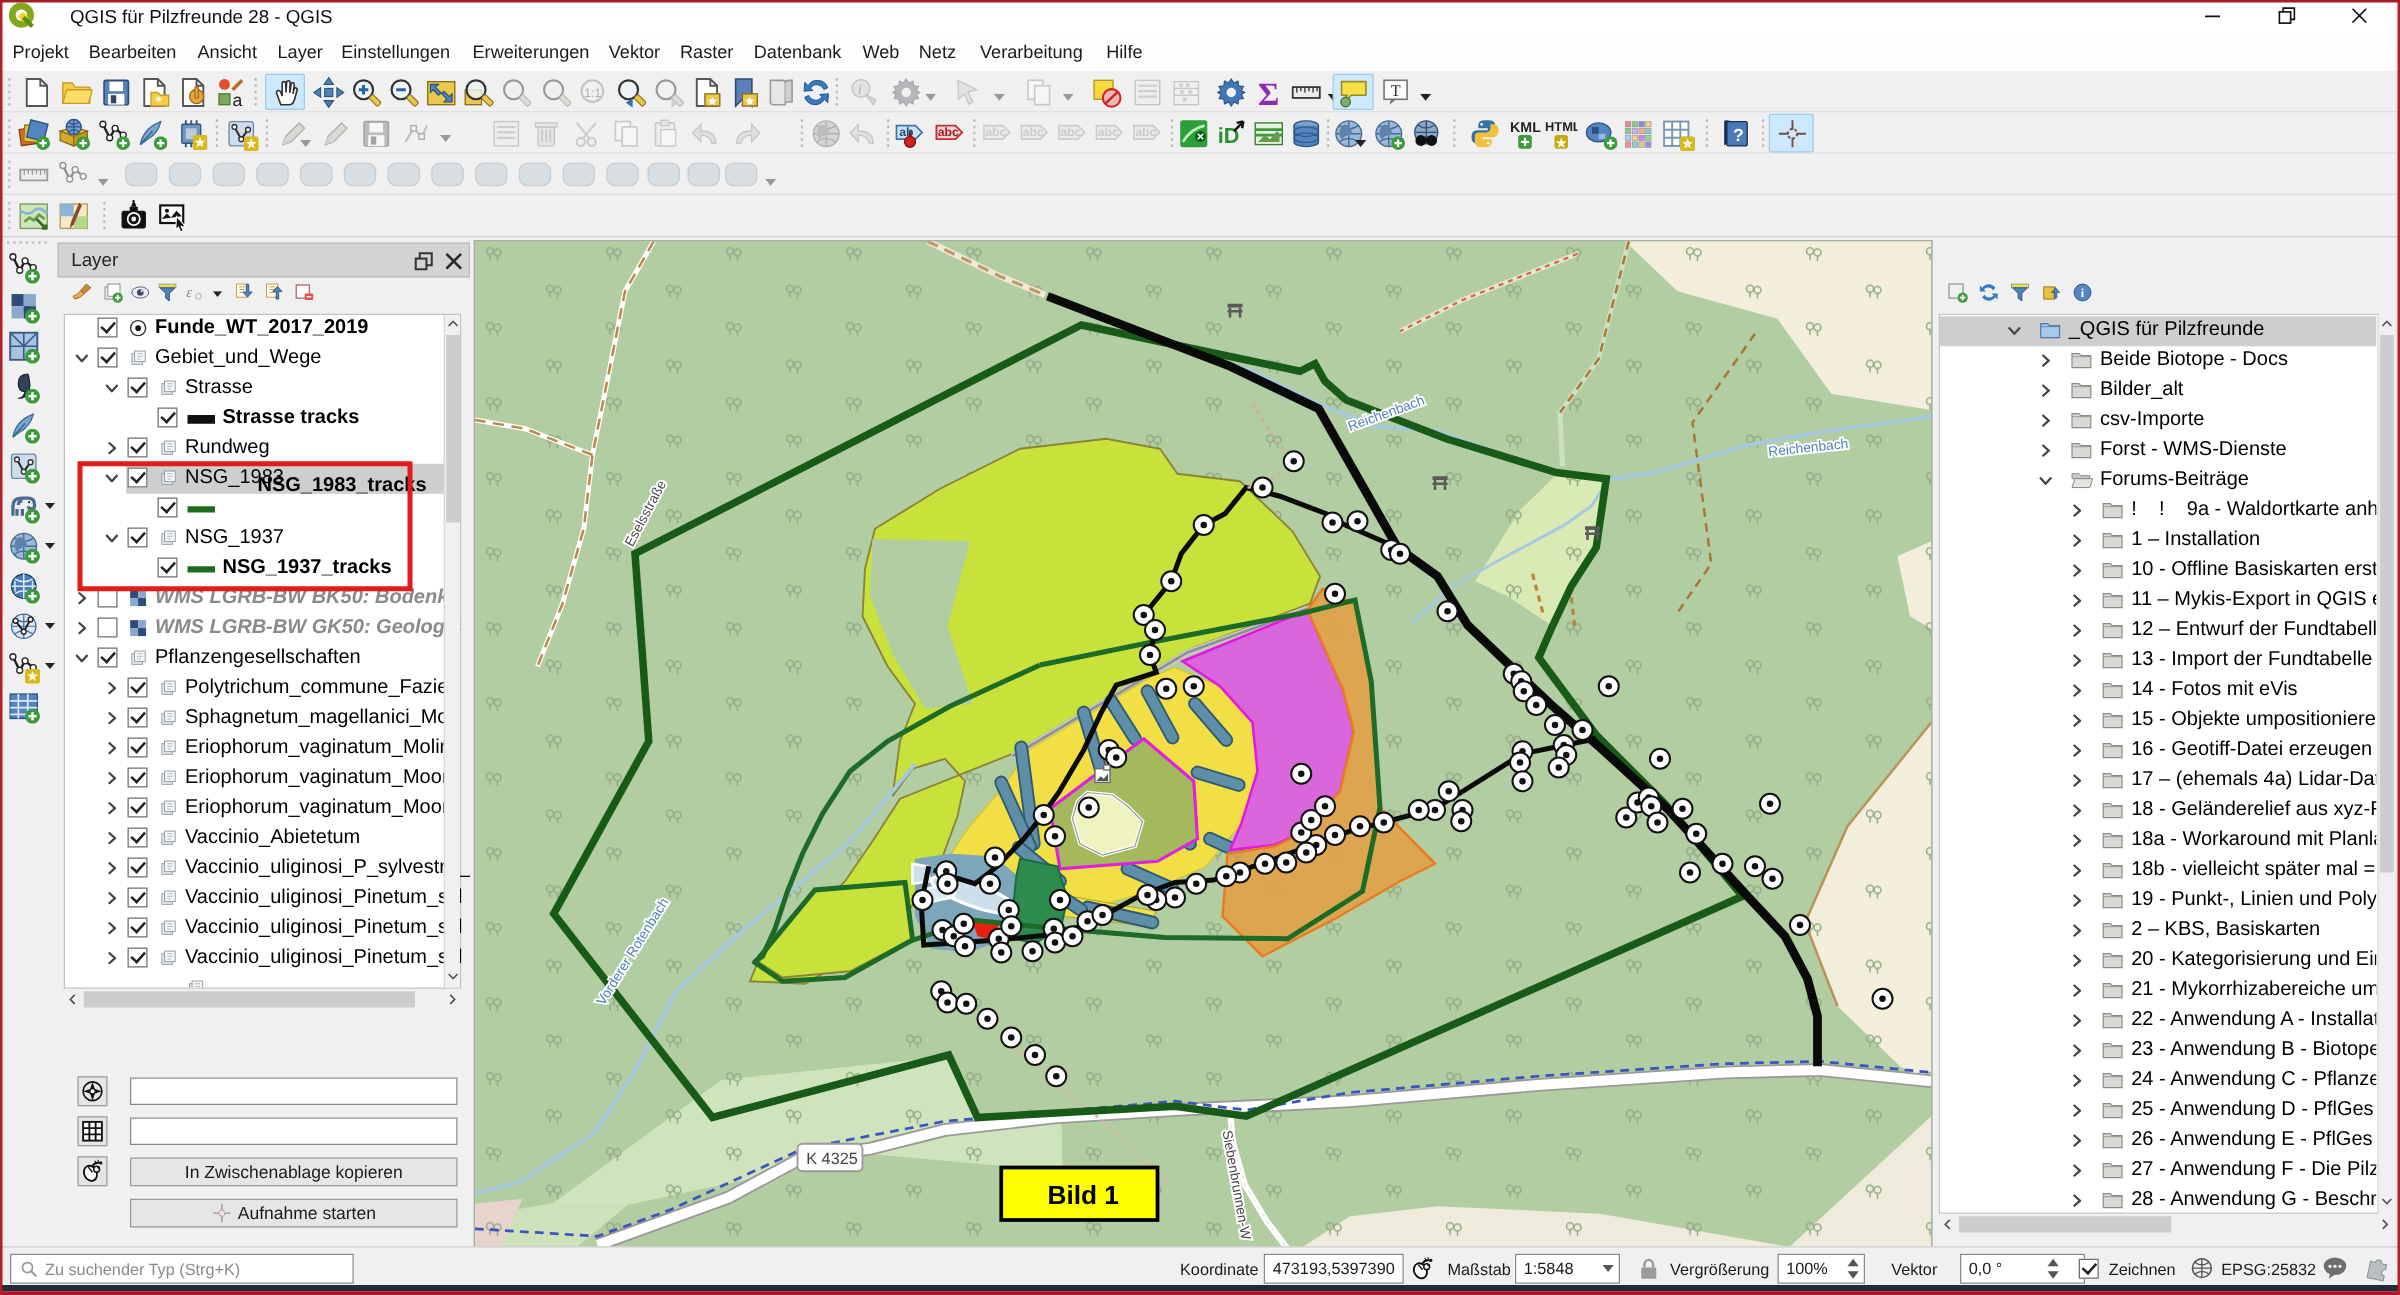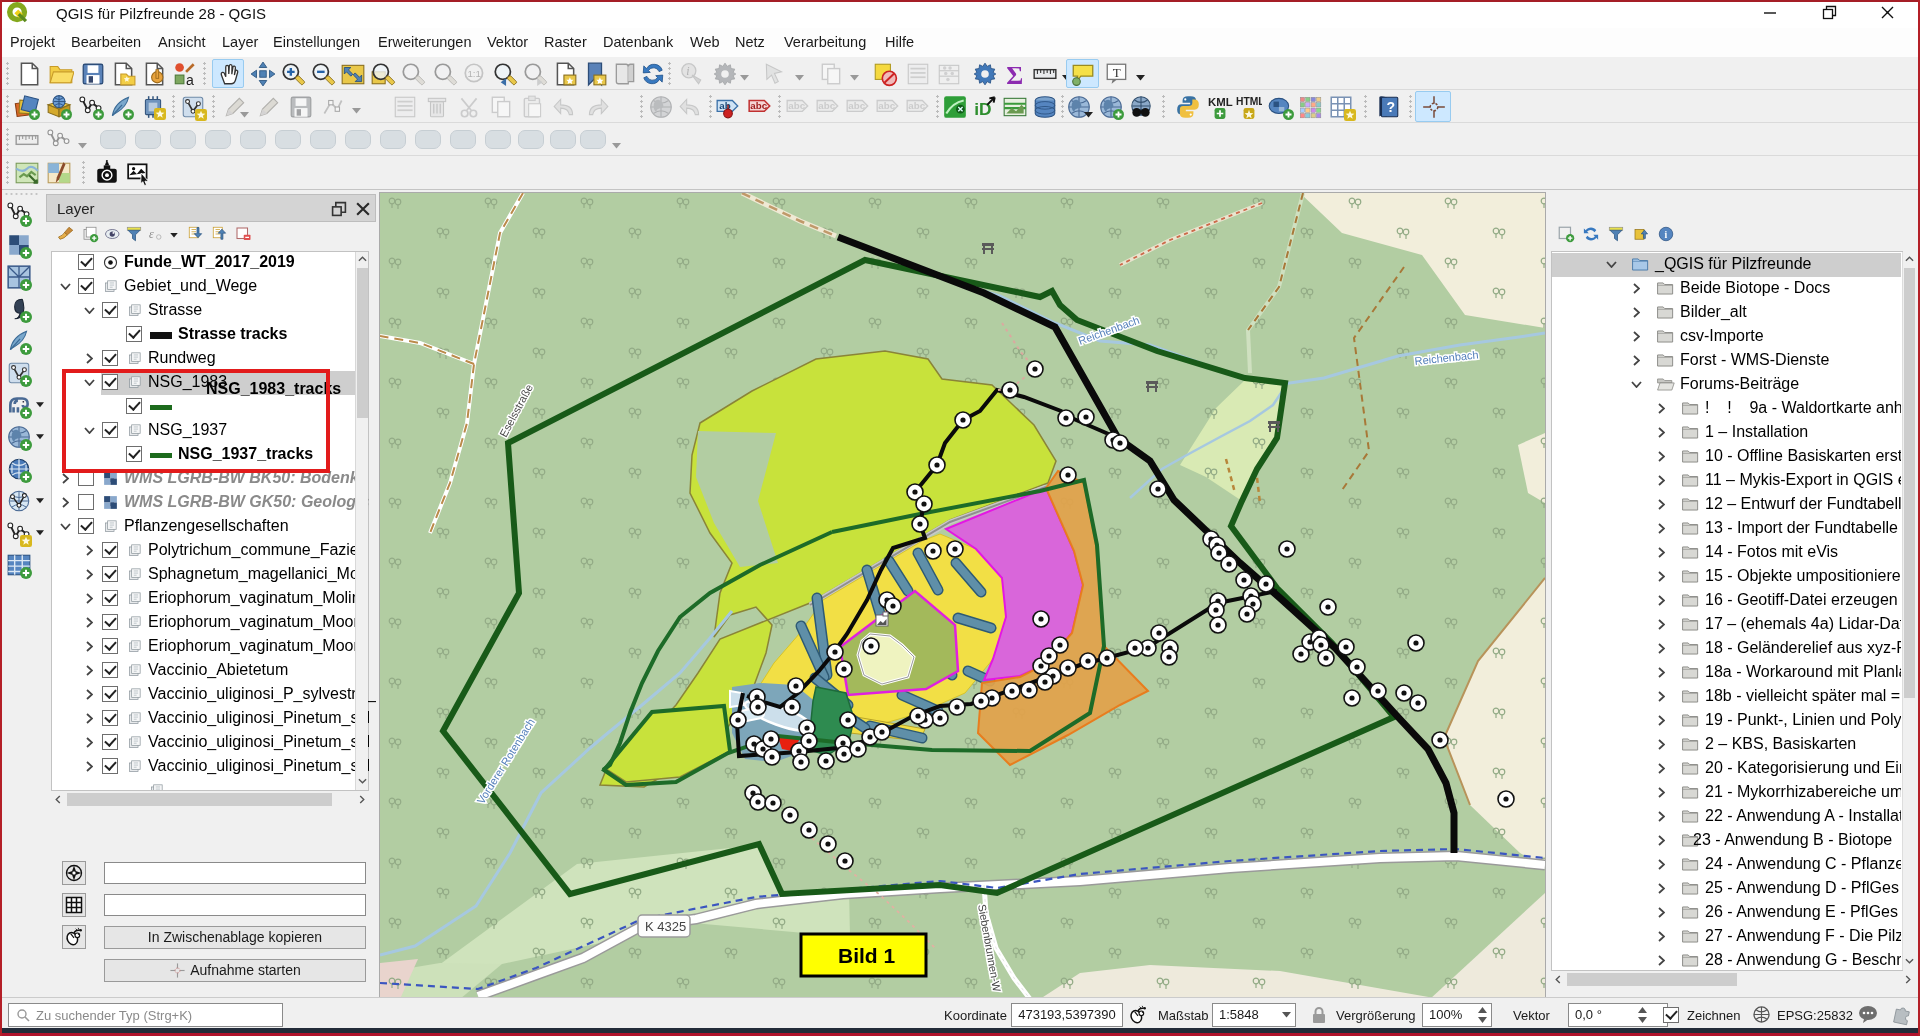--- a/index.html
+++ b/index.html
@@ -1948,21 +1948,21 @@
           <div style="position:absolute;left:132px;top:613px;width:19px;height:19px"><svg width="19" height="19" viewBox="0 0 24 24">
               <use href="#foldertree"></use>
             </svg></div>
           <div class="lbl" style="left:156px;top:613px">22 - Anwendung A - Installati</div>
           <svg style="position:absolute;left:109px;top:641px" width="7" height="11" viewBox="0 0 7 11">
             <path d="M1 1 L6 5.5 L1 10" fill="none" stroke="#444" stroke-width="1.8"></path>
           </svg>
           <div style="position:absolute;left:132px;top:637px;width:19px;height:19px"><svg width="19" height="19" viewBox="0 0 24 24">
               <use href="#foldertree"></use>
             </svg></div>
-          <div class="lbl" style="left:144px;top:637px">23 - Anwendung B - Biotope</div>
+          <div class="lbl" style="left:156px;top:637px">23 - Anwendung B - Biotope</div>
           <svg style="position:absolute;left:109px;top:665px" width="7" height="11" viewBox="0 0 7 11">
             <path d="M1 1 L6 5.5 L1 10" fill="none" stroke="#444" stroke-width="1.8"></path>
           </svg>
           <div style="position:absolute;left:132px;top:661px;width:19px;height:19px"><svg width="19" height="19" viewBox="0 0 24 24">
               <use href="#foldertree"></use>
             </svg></div>
           <div class="lbl" style="left:156px;top:661px">24 - Anwendung C - Pflanzen</div>
           <svg style="position:absolute;left:109px;top:689px" width="7" height="11" viewBox="0 0 7 11">
             <path d="M1 1 L6 5.5 L1 10" fill="none" stroke="#444" stroke-width="1.8"></path>
           </svg>

